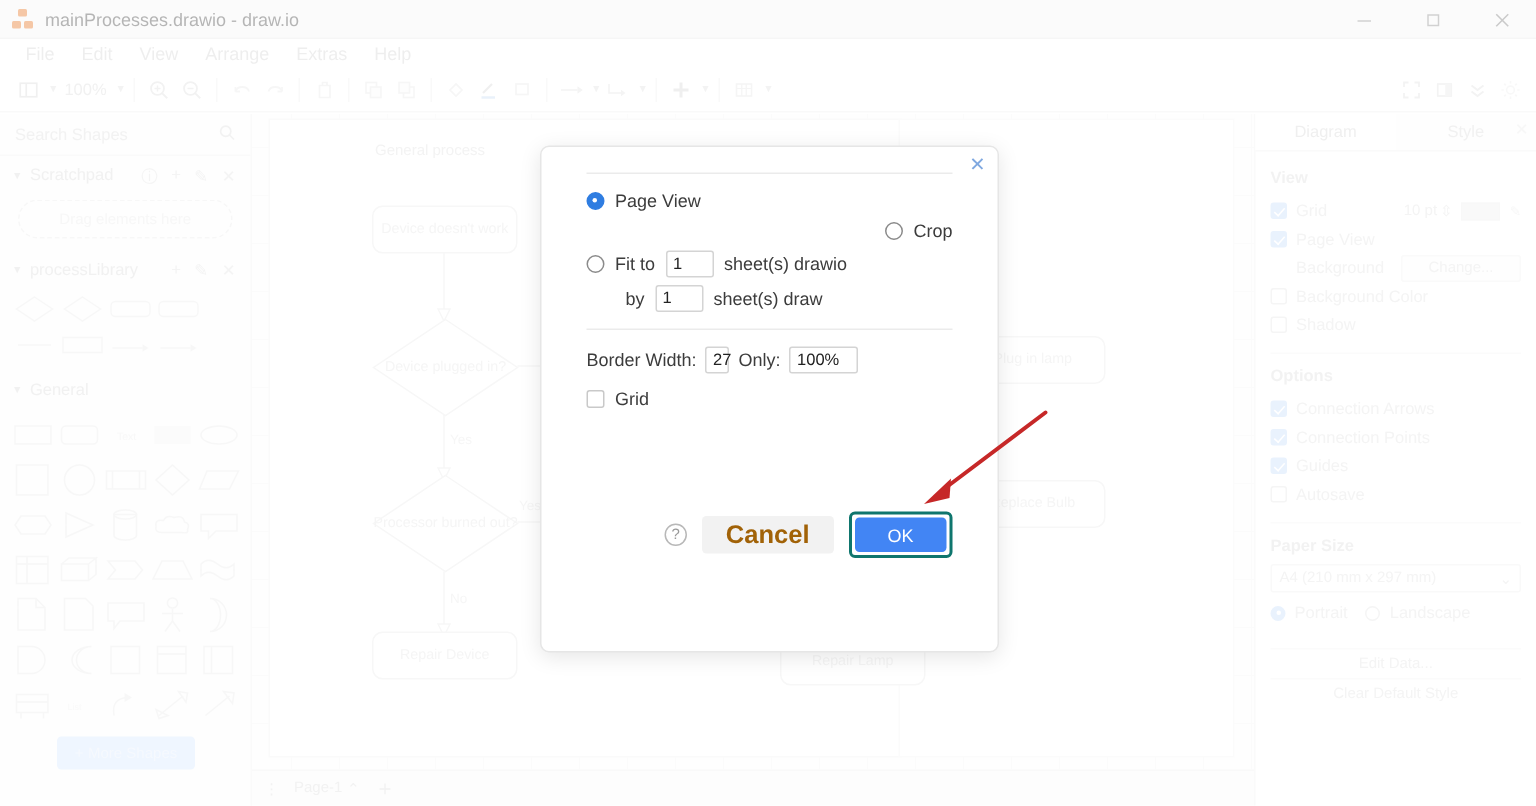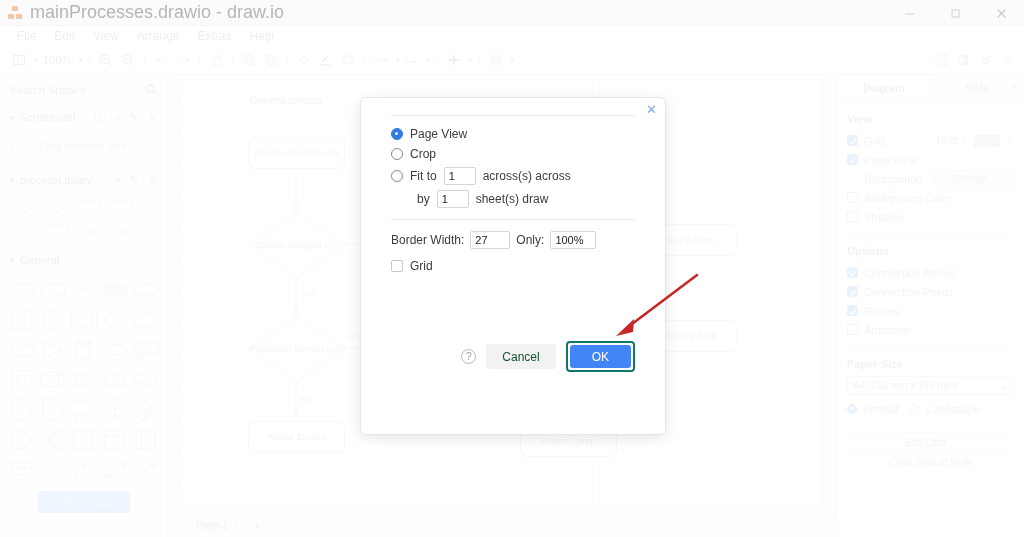--- a/index.html
+++ b/index.html
@@ -18,21 +18,21 @@
     display: flex; align-items: center;
   }
   .tb-icon {
     width: 14px; height: 14px; margin-left: 8px; margin-right: 8px;
     position: relative; flex: none;
   }
   .tb-icon .sq { position: absolute; background: #e8833a; border-radius: 1px; }
   .tb-icon .sq.a { left: 4px; top: 0; width: 6px; height: 5px; }
   .tb-icon .sq.b { left: 0; top: 8px; width: 6px; height: 5px; }
   .tb-icon .sq.c { left: 8px; top: 8px; width: 6px; height: 5px; }
-  .tb-title { font-size: 18px; color: #5c5c5c; }
+  .tb-title { font-size: 12px; color: #5c5c5c; }
   .win-ctrls { position: absolute; right: 0; top: 0; height: 26px; display: flex; }
   .win-btn {
     width: 46px; height: 26px; display: flex; align-items: center; justify-content: center;
     color: #9a9a9a; font-size: 13px; line-height: 1;
   }
   .win-btn svg { display: block; }
 
   
   .menubar {
     position: absolute; top: 26px; left: 0; width: 1024px; height: 19px;
@@ -226,21 +226,21 @@
     position: absolute; left: 0; right: 0; top: 243px;
     display: flex; align-items: center; justify-content: flex-end;
     padding-right: 30px; gap: 10px;
   }
   .help-icon {
     width: 15px; height: 15px; border: 1px solid #b8b8b8; border-radius: 50%;
     color: #9a9a9a; font-size: 10px; display: flex; align-items: center; justify-content: center;
   }
   .btn-cancel {
     height: 25px; padding: 0 16px; background: #f2f2f2; border-radius: 3px;
-    font-size: 12px; color: #14532d; display: flex; align-items: center; justify-content: center;
+    font-size: 17px; color: #a16207; display: flex; align-items: center; justify-content: center; font-weight: bold;
   }
   .btn-ok-wrap {
     border: 2px solid #0f766e; border-radius: 4px; padding: 2px;
   }
   .btn-ok {
     height: 23px; padding: 0 22px; background: #4285f4; border-radius: 3px;
     font-size: 12px; color: #ffffff; display: flex; align-items: center; justify-content: center;
   }
   .anno-arrow { position: absolute; left: 600px; top: 265px; pointer-events: none; }
 </style>
@@ -870,41 +870,41 @@
     <div class="dlg-close">✕</div>
 
     <div class="dlg-body" style="margin-top:17px;">
 
       <div class="hr"></div>
 
       <div class="dlg-row" style="margin-bottom:6px;">
         <span class="rad on"></span>
         <span>Page View</span>
       </div>
-      <div class="dlg-row" style="margin-bottom:6px;">
+      <div class="dlg-row" style="margin-bottom:6px;justify-content:flex-end;">
         <span class="rad"></span>
         <span>Crop</span>
       </div>
       <div class="dlg-row" style="margin-bottom:5px;">
         <span class="rad"></span>
         <span>Fit to</span>
         <span class="tinput" style="width:32px;">1</span>
-        <span>across(s) across</span>
+        <span>sheet(s) drawio</span>
       </div>
       <div class="dlg-row" style="padding-left:26px;">
         <span>by</span>
         <span class="tinput" style="width:32px;">1</span>
         <span>sheet(s) draw</span>
       </div>
 
       <div class="hr"></div>
 
       <div class="dlg-row" style="gap:6px;">
         <span>Border Width:</span>
-        <span class="tinput" style="width:40px;">27</span>
+        <span class="tinput" style="width:16px;">27</span>
         <span>Only:</span>
         <span class="tinput" style="width:46px;">100%</span>
       </div>
 
       <div class="dlg-row" style="margin-top:10px;">
         <span class="cb-sq"></span>
         <span>Grid</span>
       </div>
     </div>
 

